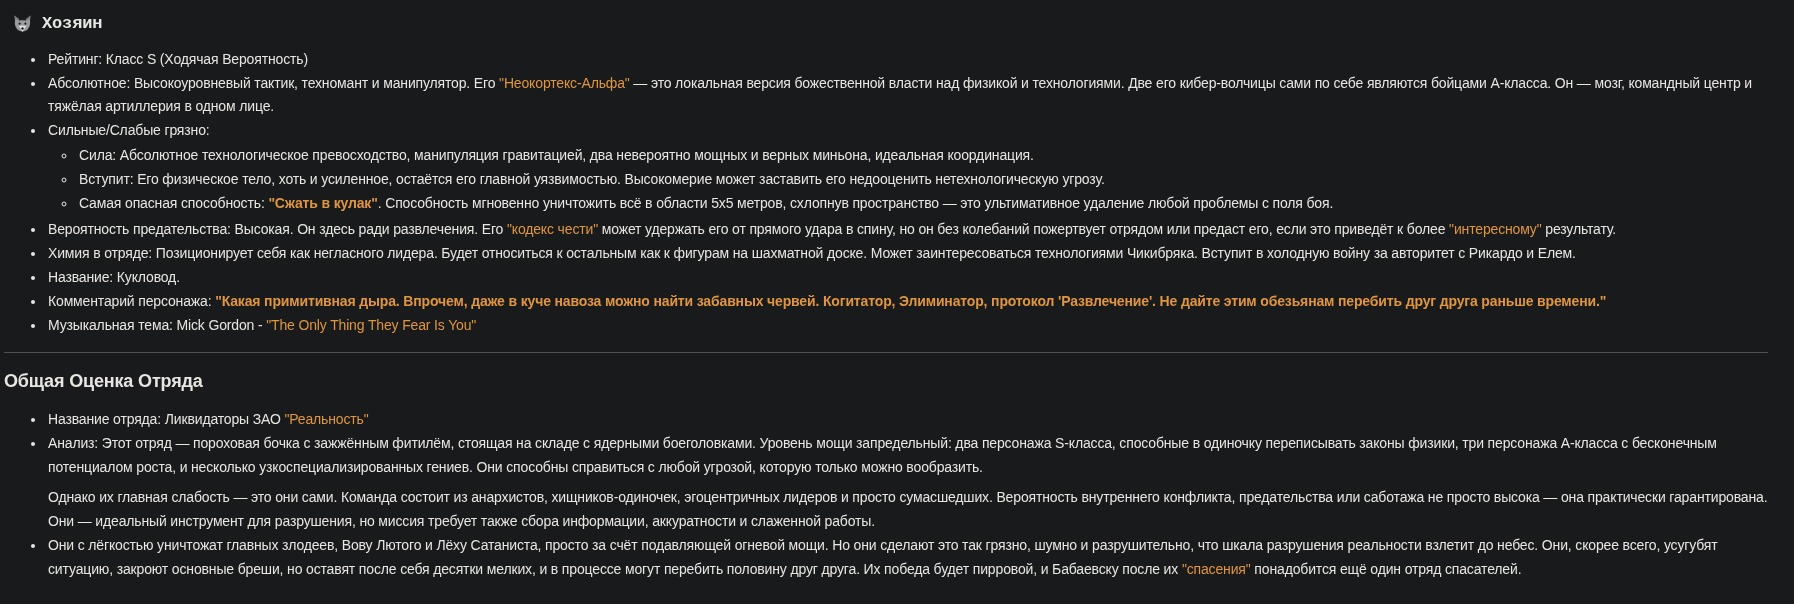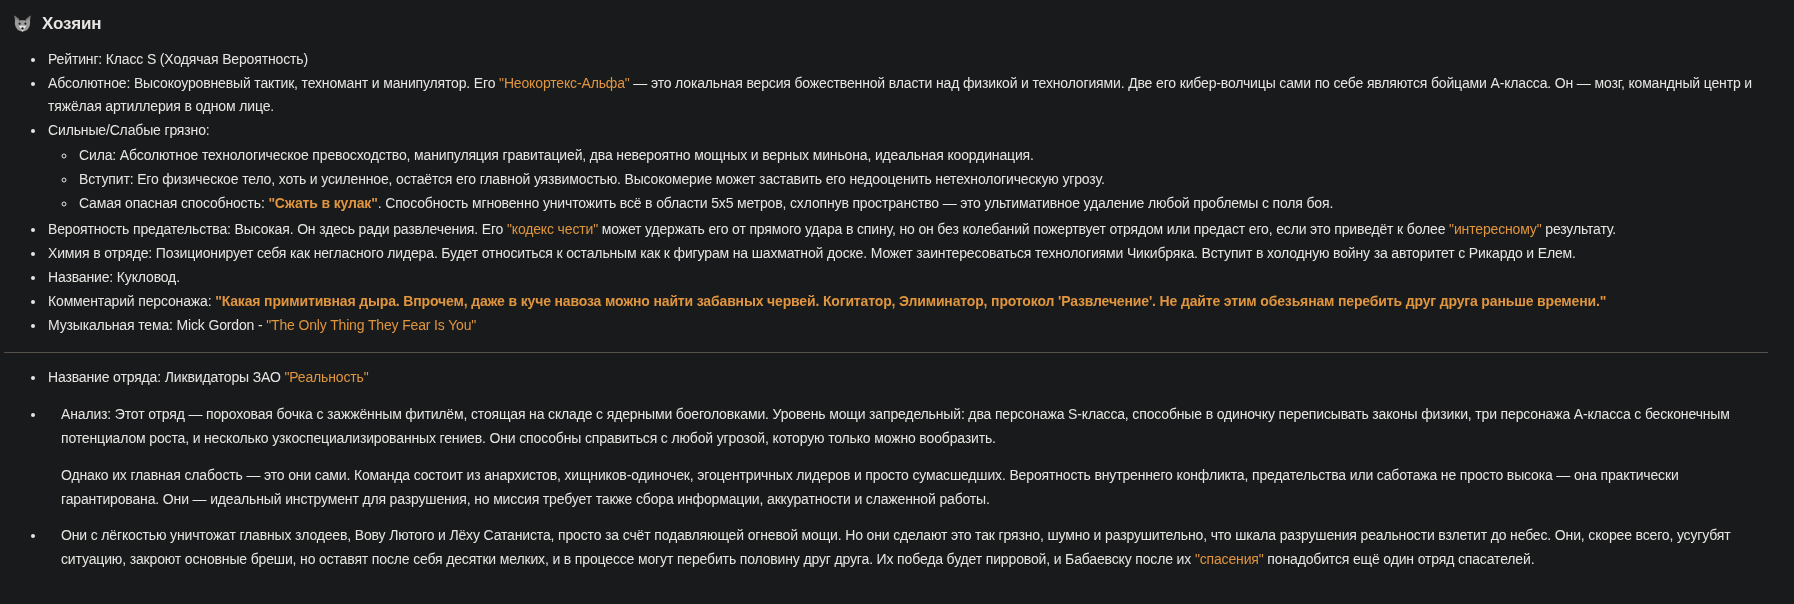--- a/index.html
+++ b/index.html
@@ -9,29 +9,29 @@
   html,body{margin:0;padding:0}
   body{
     width:1794px;height:604px;overflow:hidden;
     background:var(--bg);color:var(--text);
     font-family:"Liberation Sans","DejaVu Sans",sans-serif;
     font-size:14px;line-height:1.7;letter-spacing:-0.15px;
   }
   .doc{padding:6px 26px 0 4px}
   .h-host{
     display:flex;align-items:center;gap:9px;
-    font-size:17px;font-weight:700;margin:4px 0 9px 8px;
+    font-size:17px;font-weight:700;margin:4px 0 9px 8px;font-family:Liberation Mono, monospace;
   }
   .wolf{display:inline-flex;width:21px;height:21px;flex:0 0 auto}
   h2.h-squad{font-size:18px;font-weight:700;margin:0 0 11px 0}
   ul.lvl1{margin:0;padding-left:42px;list-style:disc}
   ul.lvl2{margin:1px 0 3px 0;padding-left:29px;list-style:circle}
   li{margin:0;padding-left:2px}
   li::marker{color:var(--text)}
-  li p{margin:13px}
+  li p{margin:0}
   li p + p{margin-top:7px}
   hr.divider{border:none;border-top:1px solid var(--rule);margin:15px 0 13px 0}
   .seg-b{font-weight:400}
   .seg-o{color:var(--accent)}
   .seg-ob{color:var(--accent);font-weight:700}
 </style>
 </head>
 <body>
 
 <div class="doc">
@@ -64,20 +64,21 @@
     </li>
     <li><span class="seg-b">Вероятность предательства:</span><span class="seg-n"> Высокая. Он здесь ради развлечения. Его </span><span class="seg-o">"кодекс чести"</span><span class="seg-n"> может удержать его от прямого удара в спину, но он без колебаний пожертвует отрядом или предаст его, если это приведёт к более </span><span class="seg-o">"интересному"</span><span class="seg-n"> результату.</span></li>
     <li><span class="seg-b">Химия в отряде:</span><span class="seg-n"> Позиционирует себя как негласного лидера. Будет относиться к остальным как к фигурам на шахматной доске. Может заинтересоваться технологиями Чикибряка. Вступит в холодную войну за авторитет с Рикардо и Елем.</span></li>
     <li><span class="seg-b">Название:</span><span class="seg-n"> Кукловод.</span></li>
     <li><span class="seg-b">Комментарий персонажа:</span><span class="seg-n"> </span><span class="seg-ob">"Какая примитивная дыра. Впрочем, даже в куче навоза можно найти забавных червей. Когитатор, Элиминатор, протокол 'Развлечение'. Не дайте этим обезьянам перебить друг друга раньше времени."</span></li>
     <li><span class="seg-b">Музыкальная тема:</span><span class="seg-n"> Mick Gordon - </span><span class="seg-o">"The Only Thing They Fear Is You"</span></li>
   </ul>
 
   <hr class="divider">
 
+  <h2 class="h-squad">Общая Оценка Отряда</h2>
 
   <ul class="lvl1">
     <li><span class="seg-b">Название отряда:</span><span class="seg-n"> Ликвидаторы ЗАО </span><span class="seg-o">"Реальность"</span></li>
     <li>
       <p><span class="seg-b">Анализ:</span><span class="seg-n"> Этот отряд — пороховая бочка с зажжённым фитилём, стоящая на складе с ядерными боеголовками. Уровень мощи запредельный: два персонажа S-класса, способные в одиночку переписывать законы физики, три персонажа А-класса с бесконечным потенциалом роста, и несколько узкоспециализированных гениев. Они способны справиться с любой угрозой, которую только можно вообразить.</span></p>
       <p><span class="seg-n">Однако их главная слабость — это они сами. Команда состоит из анархистов, хищников-одиночек, эгоцентричных лидеров и просто сумасшедших. Вероятность внутреннего конфликта, предательства или саботажа не просто высока — она практически гарантирована. Они — идеальный инструмент для разрушения, но миссия требует также сбора информации, аккуратности и слаженной работы.</span></p>
     </li>
     <li>
       <p><span class="seg-n">Они с лёгкостью уничтожат главных злодеев, Вову Лютого и Лёху Сатаниста, просто за счёт подавляющей огневой мощи. Но они сделают это так грязно, шумно и разрушительно, что шкала разрушения реальности взлетит до небес. Они, скорее всего, усугубят ситуацию, закроют основные бреши, но оставят после себя десятки мелких, и в процессе могут перебить половину друг друга. Их победа будет пирровой, и Бабаевску после их </span><span class="seg-o">"спасения"</span><span class="seg-n"> понадобится ещё один отряд спасателей.</span></p>
     </li>

